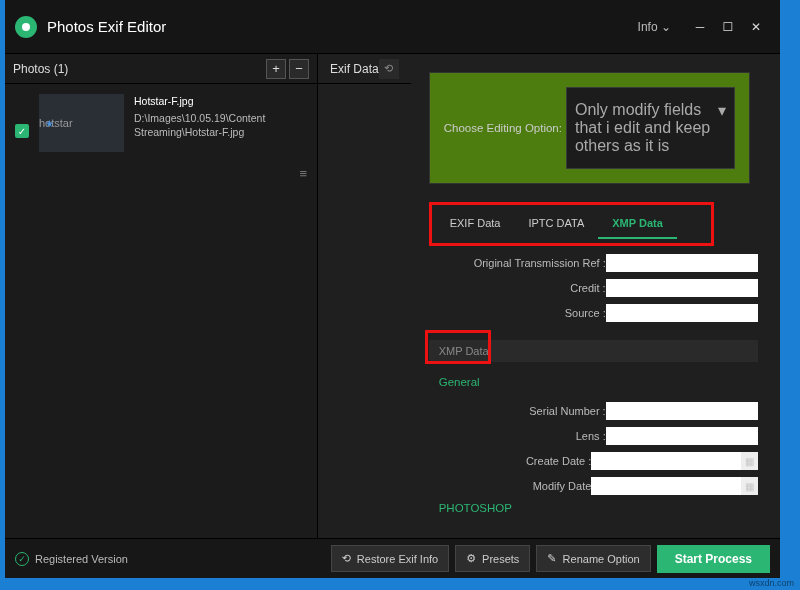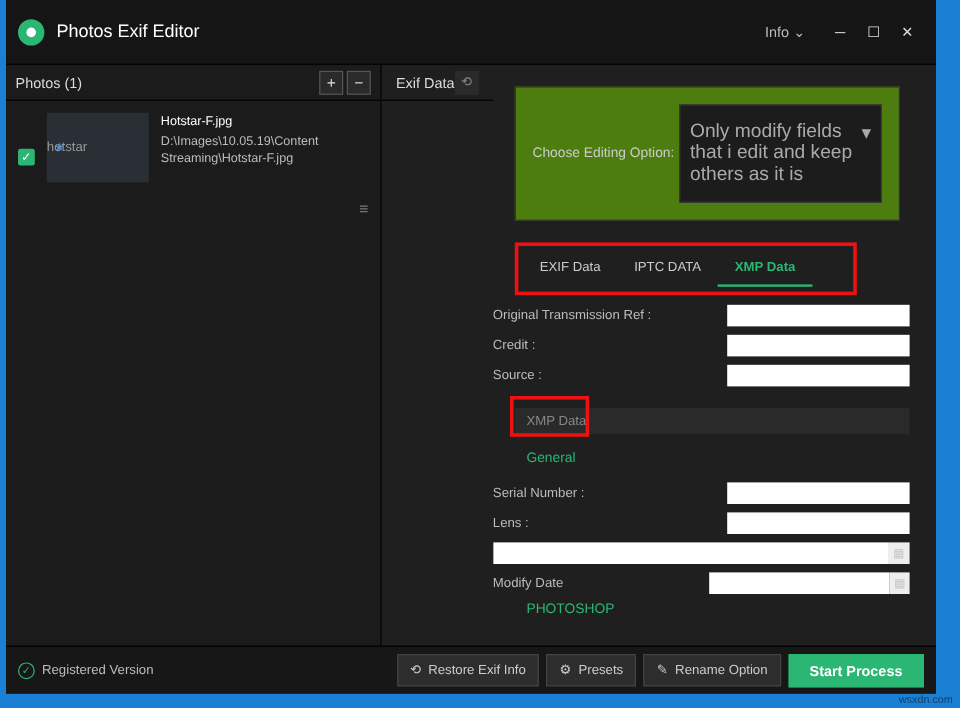--- a/index.html
+++ b/index.html
@@ -32,21 +32,21 @@
 .scroll::-webkit-scrollbar-track { background:#1a1a1a; }
 .scroll::-webkit-scrollbar-thumb { background:#444; }
 .optrow { background:#4d7c0f; margin:18px 18px 0 18px; padding:14px; display:flex; align-items:center; gap:4px; border:1px solid #333; }
 .optrow label { color:#ccc; font-size:11.5px; }
 .sel { flex:1; background:#1c1c1c; border:1px solid #3a3a3a; color:#aaa; padding:13px 8px; font-size:16px; display:flex; align-items:flex-start; justify-content:space-between; cursor:pointer; }
 .tabwrap { margin:18px 18px 0 18px; border:3px solid #e11; padding:4px 4px; display:flex; width:285px; }
 .tab { padding:8px 14px; font-size:11px; color:#ccc; cursor:pointer; }
 .tab.active { color:#2bb673; border-bottom:2px solid #2bb673; font-weight:600; }
 .fields { margin-top:8px; padding-left:0; }
 .frow { display:flex; align-items:center; margin-bottom:7px; padding-right:10px; }
-.frow label { width:195px; color:#bbb; font-size:11px; }
+.frow label { width:195px; text-align:right; color:#bbb; font-size:11px; }
 .frow input { flex:1; height:18px; background:#fff; border:none; padding:0 4px; font-size:11px; }
 .cal { width:18px; height:18px; background:#eee; margin-left:0; display:flex; align-items:center; justify-content:center; font-size:10px; cursor:pointer; }
 .section-bar { background:#2a2a2a; color:#888; font-size:11px; padding:5px 10px; margin:18px 10px 14px 18px; position:relative; }
 .redbox { position:absolute; border:3px solid #e11; left:-4px; top:-10px; width:66px; height:34px; }
 .grp-lbl { color:#2bb673; font-size:11.5px; margin:4px 0 14px 28px; }
 .footer { height:40px; background:#171717; border-top:1px solid #000; display:flex; align-items:center; padding:0 10px; gap:6px; }
 .reg { display:flex; align-items:center; gap:6px; color:#bbb; font-size:11px; flex:1; }
 .reg .ok { width:14px; height:14px; border:1.5px solid #2bb673; border-radius:50%; display:flex; align-items:center; justify-content:center; color:#2bb673; font-size:9px; }
 .fbtn { background:#2d2d2d; border:1px solid #444; color:#ccc; padding:6px 10px; font-size:11px; display:flex; align-items:center; gap:6px; cursor:pointer; }
 .startbtn { background:#2bb673; color:#fff; border:none; padding:7px 18px; font-size:12px; font-weight:600; cursor:pointer; }
@@ -134,20 +134,21 @@
         <div class="fields">
           <div class="frow">
               <label>Serial Number :</label>
               <input style="">
             </div>
           <div class="frow">
               <label>Lens :</label>
               <input style="">
             </div>
           <div class="frow">
+              <label>Create Date :</label>
               <input style="">
               <div class="cal">▦</div>
             </div>
           <div class="frow">
               <label>Modify Date</label>
               <input style="">
               <div class="cal">▦</div>
             </div>
         </div>
 

